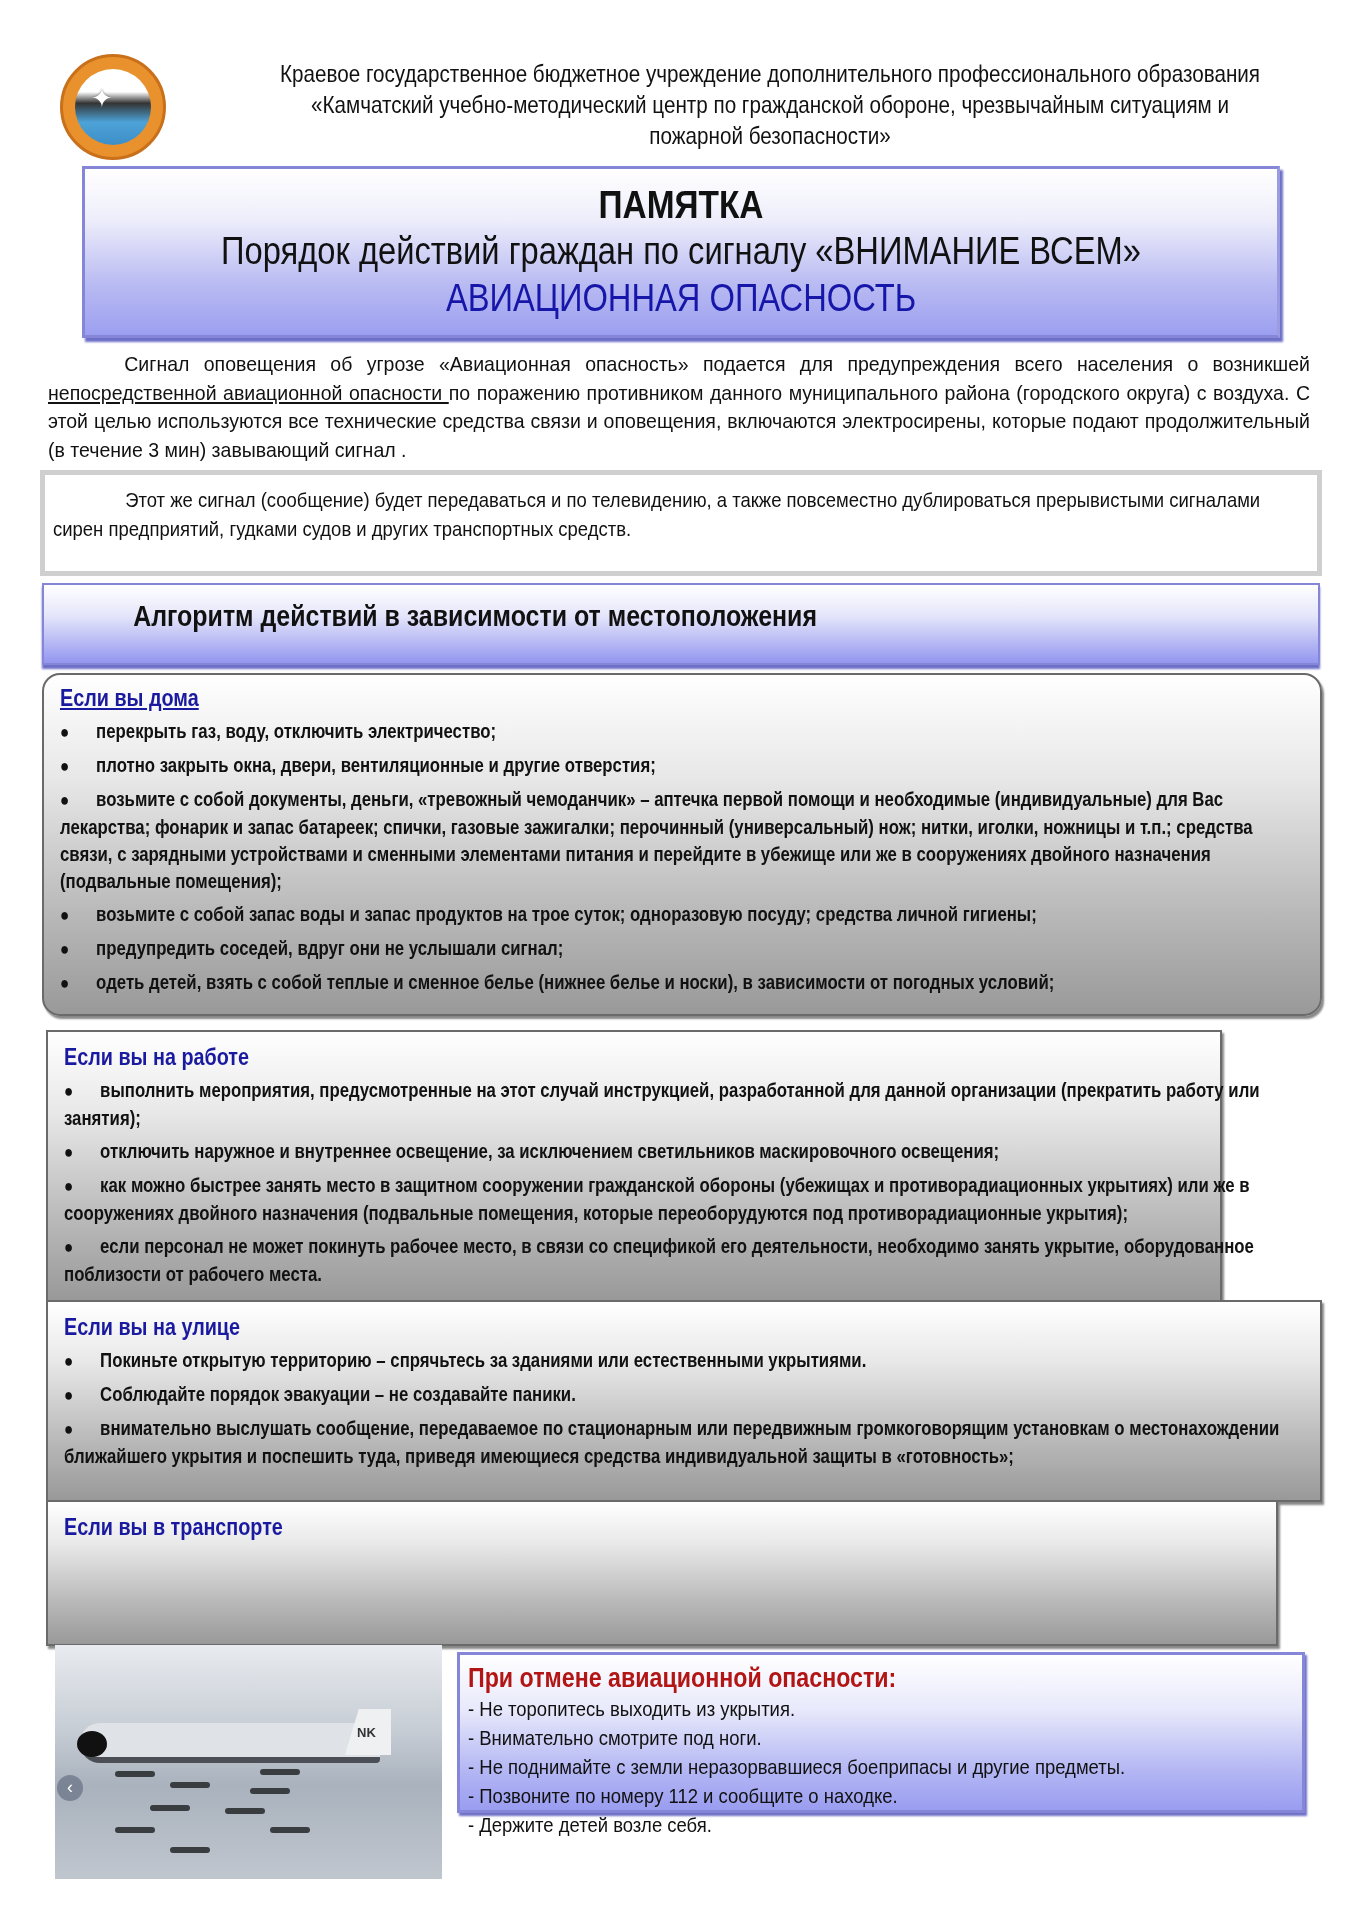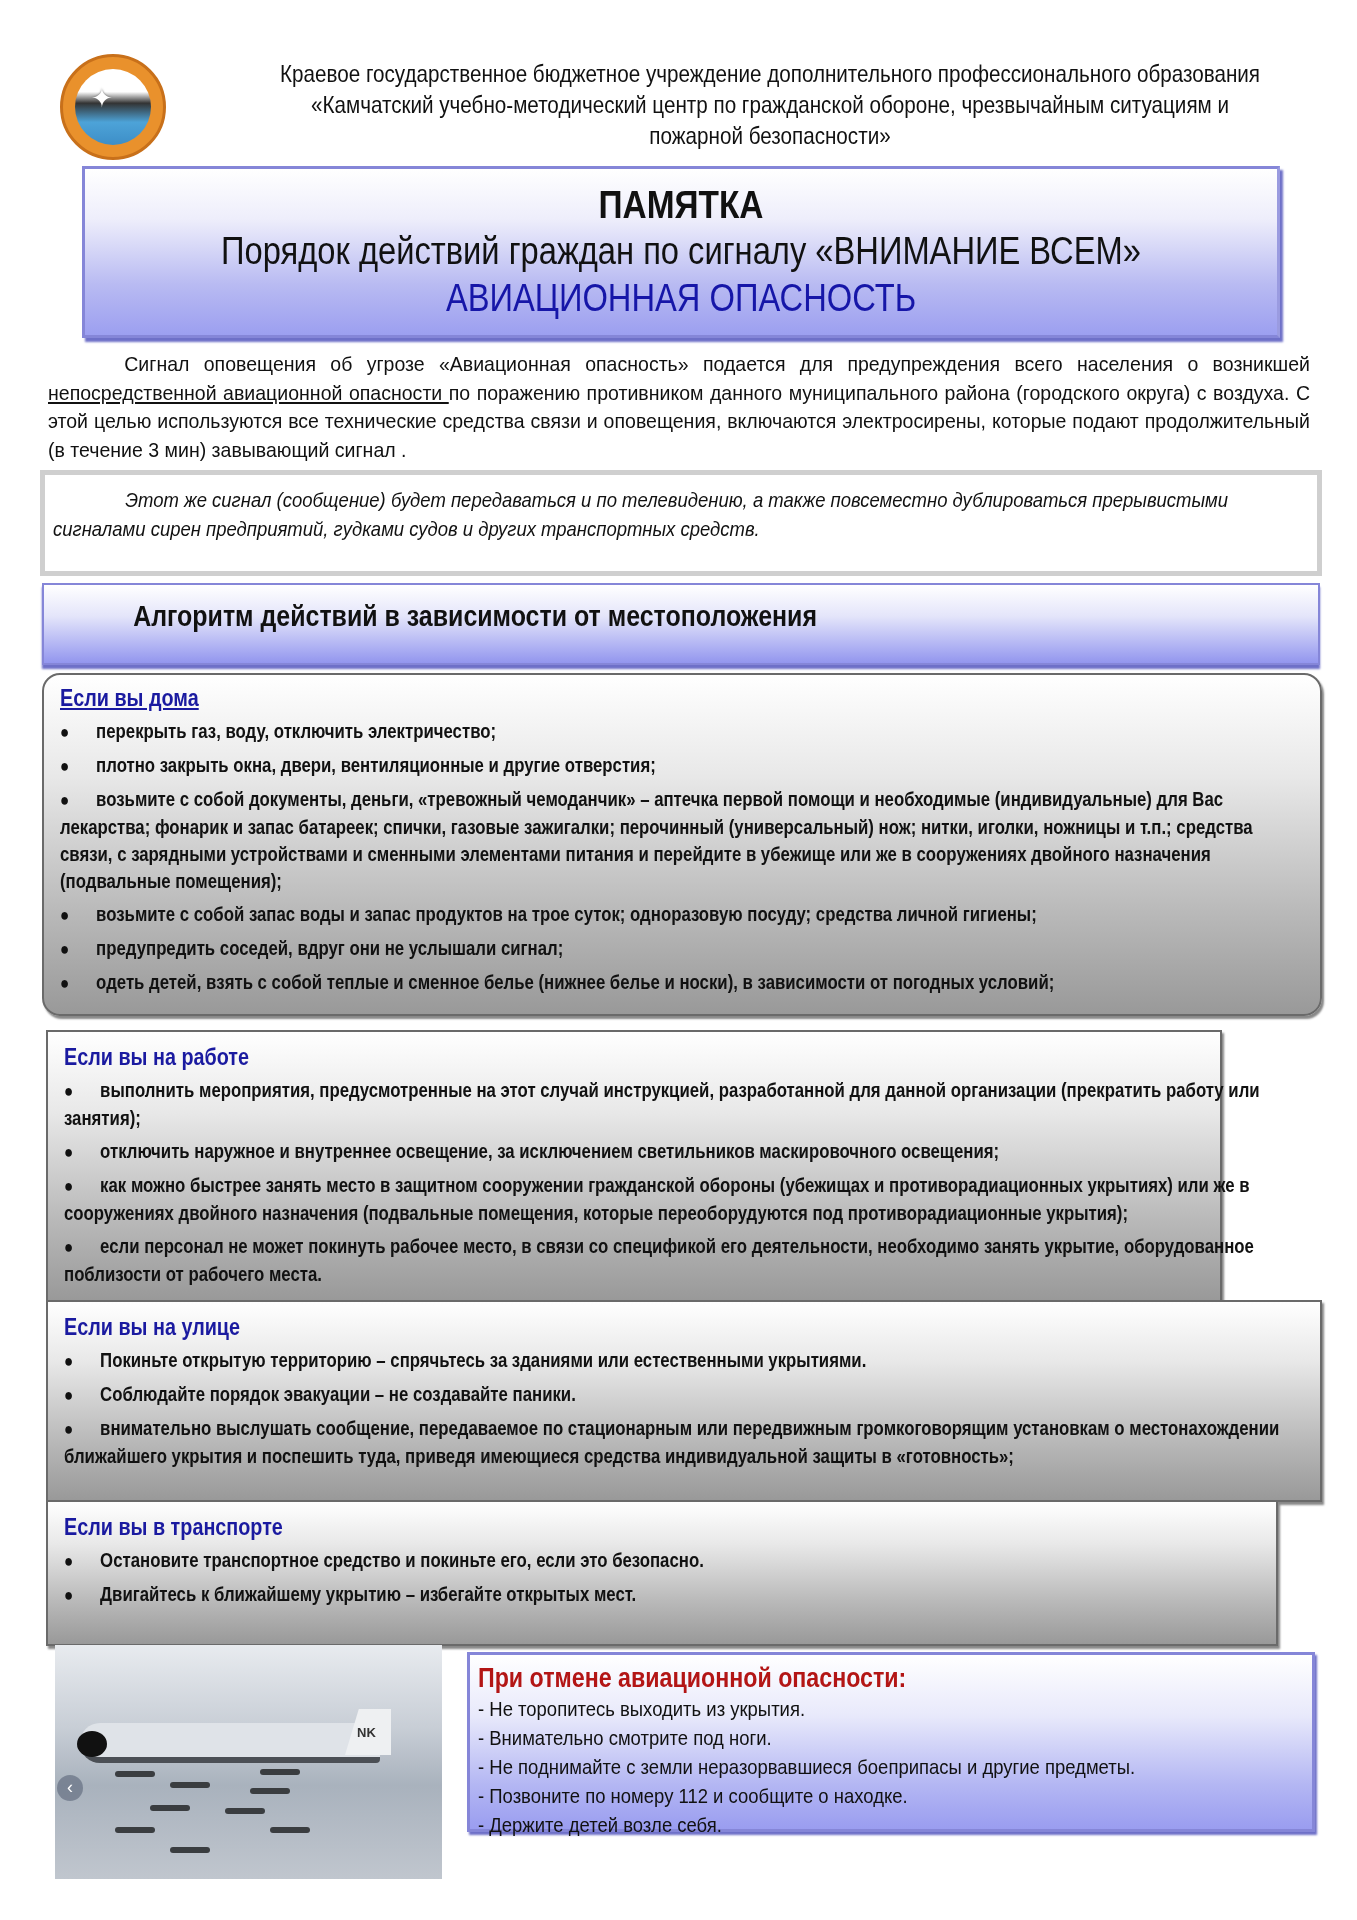--- a/index.html
+++ b/index.html
@@ -14,21 +14,21 @@
   #title-box{left:82px;top:166px;width:1198px;height:172px;border:3px solid #8586d8;border-right-color:#9a9be0;box-sizing:border-box;
     background:linear-gradient(#ffffff 0%,#eeeefb 30%,#b8baf2 70%,#9c9ff0 100%);box-shadow:3px 4px 2px #6e70c8;text-align:center;}
   #title-box .t1{margin-top:14px;font-size:38px;font-weight:bold;line-height:44px;transform:scaleX(0.88);}
   #title-box .t2{font-size:38px;line-height:48px;transform:scaleX(0.86);}
   #title-box .t3{font-size:38px;line-height:46px;color:#1616a8;transform:scaleX(0.86);}
   
   #intro{left:48px;top:350px;width:1262px;font-size:21px;line-height:28.5px;text-align:justify;}
   #intro .p{text-indent:82px;transform:scaleX(0.93);transform-origin:left top;width:1357px;}
   #intro u{text-decoration:underline;}
   
-  #gray-box{left:40px;top:470px;width:1282px;height:106px;border:5px solid #cfcfcf;box-sizing:border-box;background:#fff;font-size:21px;line-height:29px;padding:10px 14px 0 8px;font-style:italic;}
+  #gray-box{left:40px;top:470px;width:1282px;height:106px;border:5px solid #cfcfcf;box-sizing:border-box;background:#fff;font-size:21px;line-height:29px;padding:10px 14px 0 8px;}
   #gray-box .p{text-indent:82px;transform:scaleX(0.88);transform-origin:left top;width:1430px;}
   
   #algo{left:42px;top:583px;width:1278px;height:82px;border:2px solid #8586d8;box-sizing:border-box;
     background:linear-gradient(#ffffff 0%,#e4e5fa 40%,#a7aaf2 85%,#9396ee 100%);box-shadow:0 4px 2px #6e70c8;text-align:left;}
   #algo .t{margin-top:15px;font-size:29px;font-weight:bold;transform:scaleX(0.86);}
   
   .sec{border:2px solid #6a6a6a;box-sizing:border-box;background:linear-gradient(#ffffff 0%,#e8e8e8 30%,#b9b9b9 70%,#999 100%);box-shadow:2px 3px 2px #888;}
   .sec .h{font-size:23px;font-weight:bold;color:#1a1aa0;transform:scaleX(0.86);transform-origin:left top;display:inline-block;}
   .sec .h.ul{text-decoration:underline;}
   .sec ul{list-style:none;margin:0;padding:0;font-weight:bold;}
@@ -40,21 +40,21 @@
   #transport{left:46px;top:1500px;width:1232px;height:146px;padding:12px 0 0 16px;}
   
   #photo{left:55px;top:1645px;width:387px;height:234px;background:linear-gradient(#e8ebef 0%,#c8ced6 35%,#a9b2bd 60%,#c0c6ce 100%);overflow:hidden;}
   #photo .plane{position:absolute;left:25px;top:78px;width:300px;height:34px;background:#dfe3e8;border-radius:30px 6px 6px 30px;border-bottom:6px solid #4b4f55;}
   #photo .nose{position:absolute;left:22px;top:86px;width:30px;height:26px;border-radius:50%;background:#111;}
   #photo .tail{position:absolute;left:290px;top:64px;width:46px;height:46px;background:#eef0f2;clip-path:polygon(30% 0,100% 0,100% 100%,0 100%);}
   #photo .nk{position:absolute;left:302px;top:80px;font-size:13px;font-weight:bold;color:#333;}
   #photo .bomb{position:absolute;height:6px;width:40px;background:#3a3d40;border-radius:3px;}
   #photo .nav{position:absolute;left:2px;top:130px;width:26px;height:26px;border-radius:50%;background:rgba(90,100,120,.6);color:#fff;text-align:center;line-height:24px;font-size:18px;}
   
-  #cancel{left:467px;top:1652px;width:848px;height:180px;border:3px solid #8586d8;box-sizing:border-box;
+  #cancel{left:457px;top:1652px;width:848px;height:161px;border:3px solid #8586d8;box-sizing:border-box;
     background:linear-gradient(#ffffff 0%,#e8e9fb 35%,#b3b6f3 75%,#9a9df0 100%);box-shadow:2px 3px 2px #6e70c8;padding:8px 0 0 8px;}
   #cancel .h{font-size:27px;font-weight:bold;color:#b31515;transform:scaleX(0.86);transform-origin:left top;}
   #cancel .item{font-size:21px;line-height:29px;transform:scaleX(0.88);transform-origin:left top;width:960px;}
 </style>
 </head>
 <body>
 
 <div id="logo" class="abs">
   <div class="inner"></div>
   <div class="star">✦</div>
@@ -109,24 +109,20 @@
   <div class="h">Если вы на улице</div>
   <ul>
     <li><span class="b">●</span><span>Покиньте открытую территорию – спрячьтесь за зданиями или естественными укрытиями.</span></li>
     <li><span class="b">●</span><span>Соблюдайте порядок эвакуации – не создавайте паники.</span></li>
     <li><span class="b">●</span><span>внимательно выслушать сообщение, передаваемое по стационарным или передвижным громкоговорящим установкам о местонахождении ближайшего укрытия и поспешить туда, приведя имеющиеся средства индивидуальной защиты в «готовность»;</span></li>
   </ul>
 </div>
 
 <div id="transport" class="abs sec">
   <div class="h">Если вы в транспорте</div>
-  <ul>
-    <li><span class="b">●</span><span>Остановите транспортное средство и покиньте его, если это безопасно.</span></li>
-    <li><span class="b">●</span><span>Двигайтесь к ближайшему укрытию – избегайте открытых мест.</span></li>
-  </ul>
 </div>
 
 <div id="photo" class="abs">
   <div class="plane"></div>
   <div class="nose"></div>
   <div class="tail"></div>
   <div class="nk">NK</div>
   <div class="bomb" style="left:60px;top:126px"></div>
   <div class="bomb" style="left:115px;top:137px"></div>
   <div class="bomb" style="left:205px;top:124px"></div>

